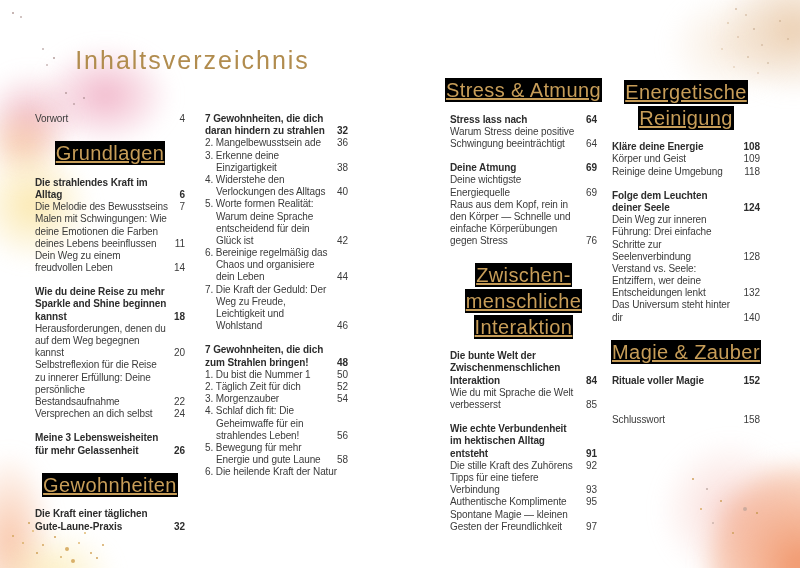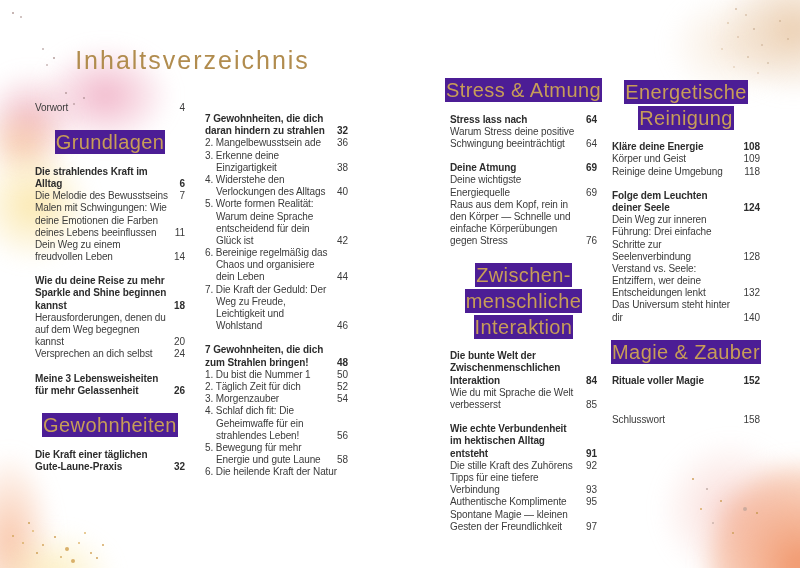--- a/index.html
+++ b/index.html
@@ -41,29 +41,29 @@
   .speckle-br { left:692px; top:478px; background:#cfa15c;
     box-shadow: 14px 10px 0 rgba(170,150,140,0.7), 28px 22px 0 #cfa15c,
       52px 30px 0 1px rgba(175,155,145,0.6), 64px 34px 0 #c99a55,
       20px 44px 0 rgba(170,150,140,0.55), 40px 54px 0 #cfa15c, 8px 30px 0 #d8ab66; }
 
   
   .title { position:absolute; left:35px; top:46px; width:315px; text-align:center;
     font-size:25px; letter-spacing:2px; color:#b18c4e; font-weight:400; }
 
   .col { position:absolute; display:flex; flex-direction:column; }
-  .col-0 { left:35px;  top:102px; width:150px; }
+  .col-0 { left:35px;  top:113px; width:150px; }
   .col-1 { left:205px; top:113px; width:143px; }
   .col-2 { left:450px; top:78px;  width:147px; }
   .col-3 { left:612px; top:80px;  width:148px; }
 
   .heading { margin:16px -14px 10px; text-align:center; font-size:20px; line-height:1.28;
     color:#c79d58; letter-spacing:0.4px; }
-  .heading .hl { background:#4c1d95; padding:1px 1px; white-space:pre-line;
-    -webkit-box-decoration-break:clone; box-decoration-break:clone; }
+  .heading .hl { background:#000000; padding:1px 1px; white-space:pre-line;
+    -webkit-box-decoration-break:clone; box-decoration-break:clone;text-decoration:underline; }
 
   .entry { display:flex; align-items:flex-end; 
     font-size:10px; line-height:1.22; color:#3b3b3b; letter-spacing:-0.1px; }
   .entry .txt { flex:1; padding-right:6px; }
   .entry .num { white-space:nowrap; }
   .entry.bold { font-weight:bold; color:#2d2d2d; margin-top:12px;justify-content:flex-end; }
   .entry.hang .txt { padding-left:11px; text-indent:-11px; }
   .entry.gap-large { margin-top:26px; }
   .heading + .entry { margin-top:0; }
   .col > :first-child { margin-top:0; }
@@ -115,20 +115,24 @@
         </div>
         <div class="entry bold">
           <span class="txt">Wie du deine Reise zu mehr Sparkle and Shine beginnen kannst</span>
           <span class="num">18</span>
         </div>
         <div class="entry">
           <span class="txt">Herausforderungen, denen du auf dem Weg begegnen kannst</span>
           <span class="num">20</span>
         </div>
         <div class="entry">
+          <span class="txt">Selbstreflexion für die Reise zu innerer Erfüllung: Deine persönliche Bestandsaufnahme</span>
+          <span class="num">22</span>
+        </div>
+        <div class="entry">
           <span class="txt">Versprechen an dich selbst</span>
           <span class="num">24</span>
         </div>
         <div class="entry bold">
           <span class="txt">Meine 3 Lebensweisheiten für mehr Gelassenheit</span>
           <span class="num">26</span>
         </div>
         <div class="heading"><span class="hl">Gewohnheiten</span></div>
         <div class="entry bold">
           <span class="txt">Die Kraft einer täglichen Gute-Laune-Praxis</span>

